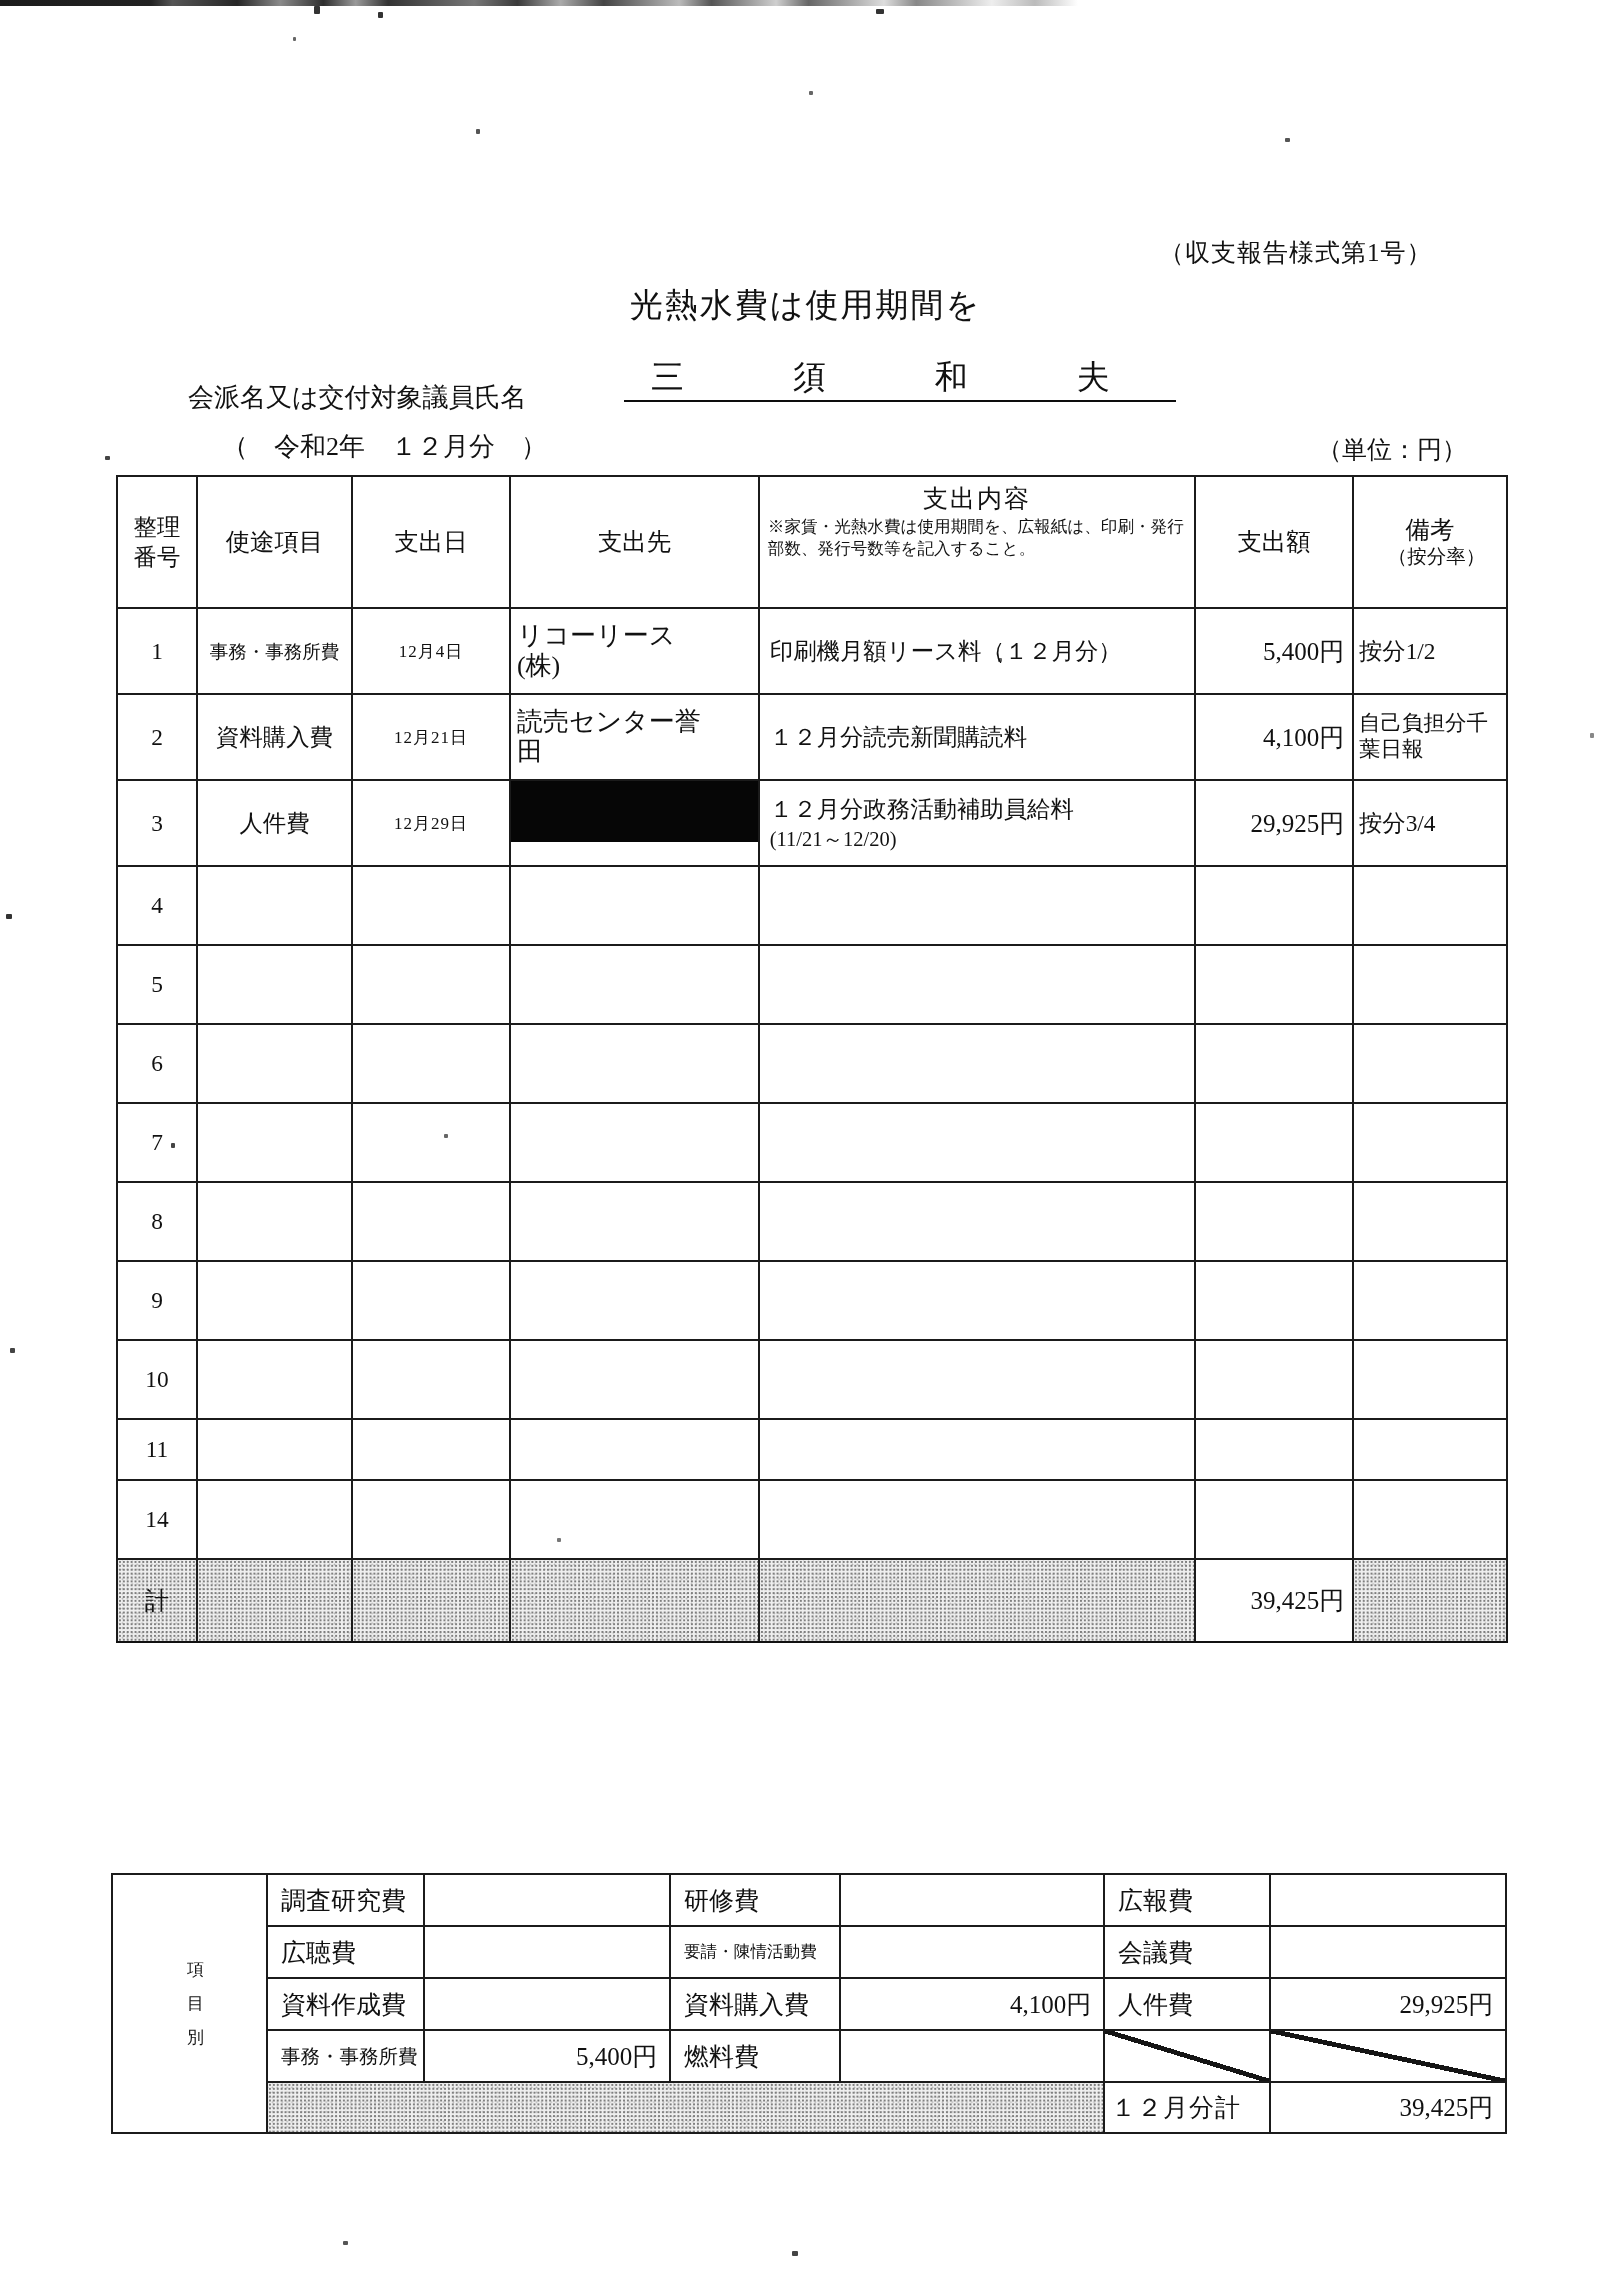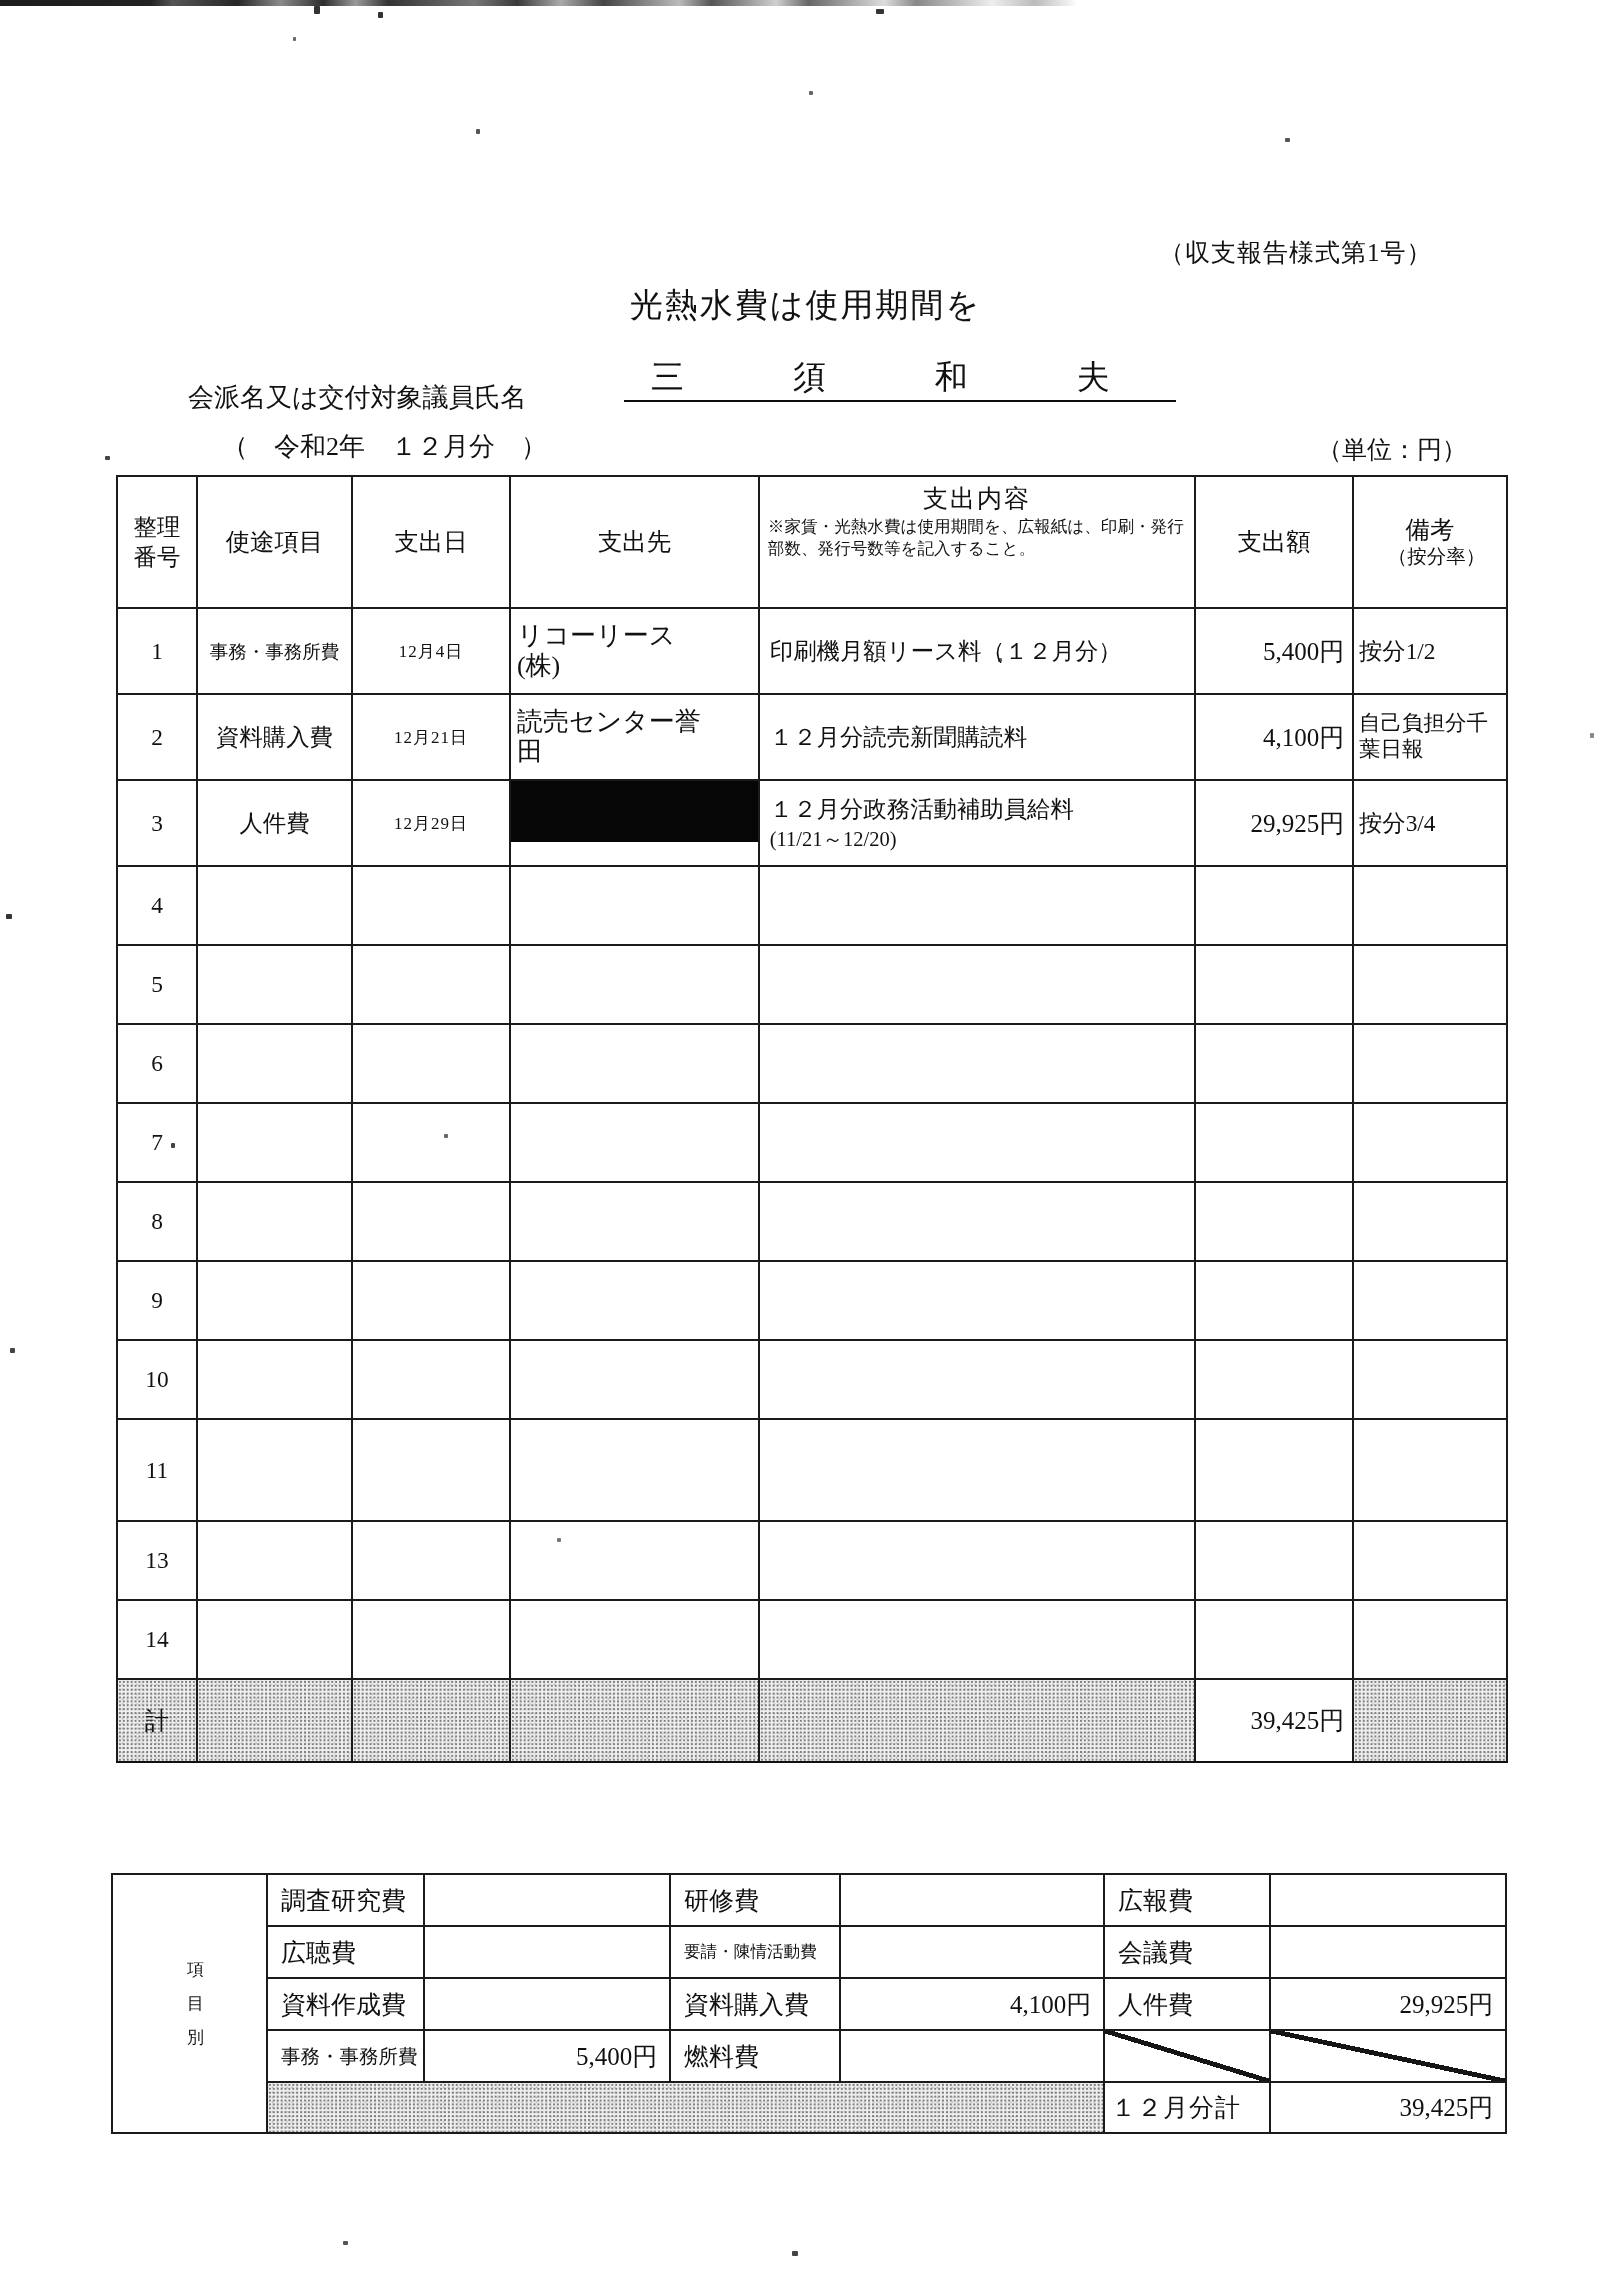--- a/index.html
+++ b/index.html
@@ -229,31 +229,22 @@
   </tr>
   <tr style="height:79px">
     <td class="c-no">10</td>
     <td></td>
         <td></td>
         <td></td>
     <td></td>
         <td></td>
         <td></td>
   </tr>
-  <tr style="height:102px">
+  <tr style="height:61px">
     <td class="c-no">11</td>
-    <td></td>
-        <td></td>
-        <td></td>
-    <td></td>
-        <td></td>
-        <td></td>
-  </tr>
-  <tr style="height:79px">
-    <td class="c-no">13</td>
     <td></td>
         <td></td>
         <td></td>
     <td></td>
         <td></td>
         <td></td>
   </tr>
   <tr style="height:79px">
     <td class="c-no">14</td>
     <td></td>

